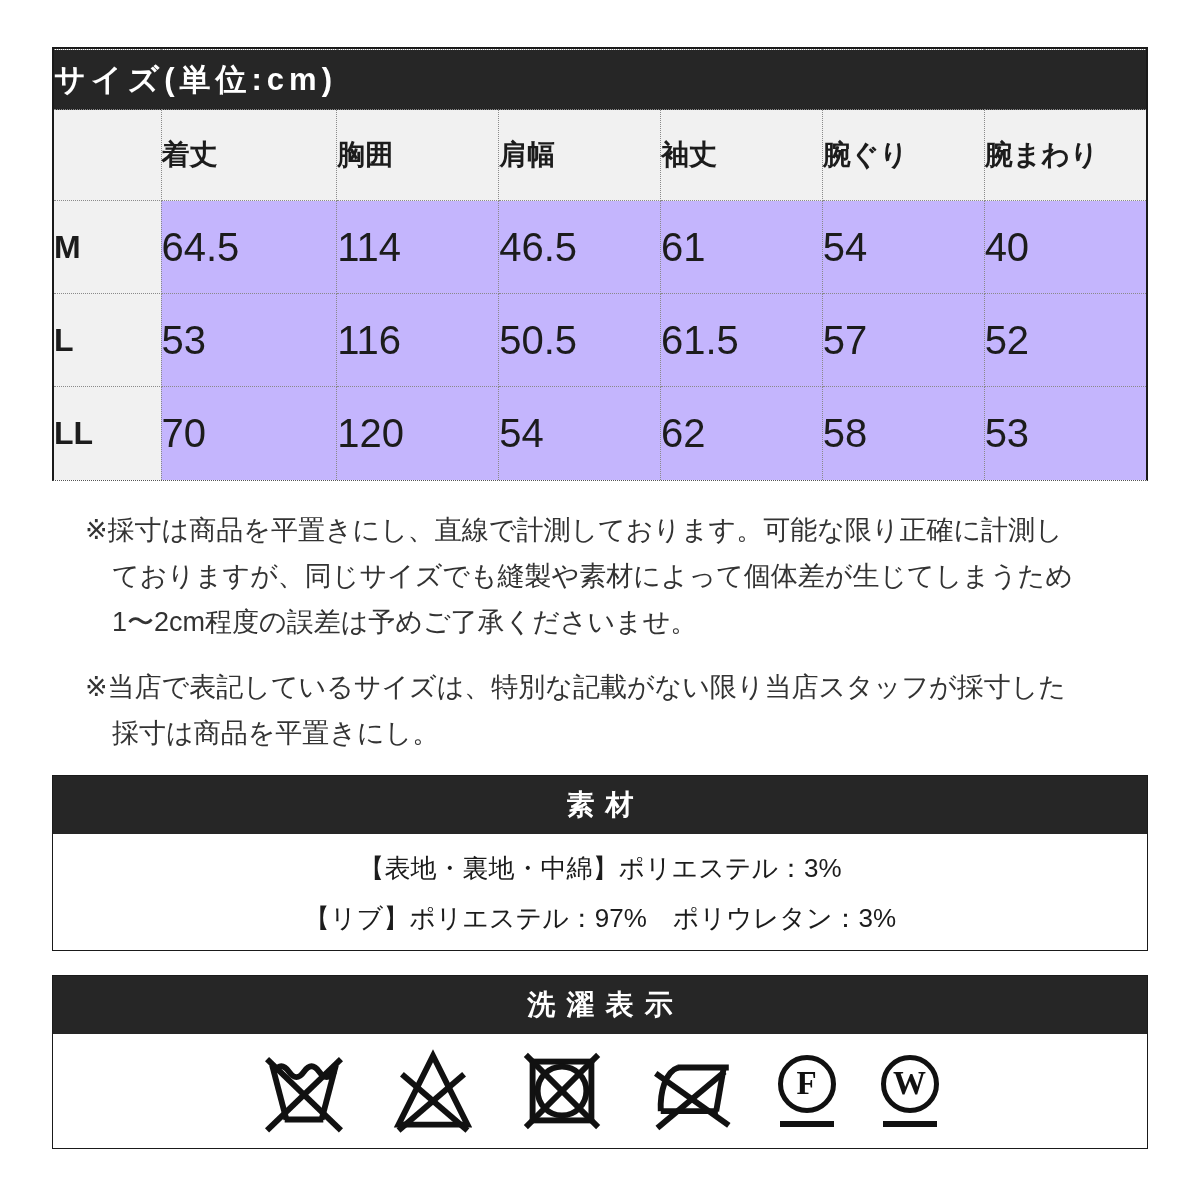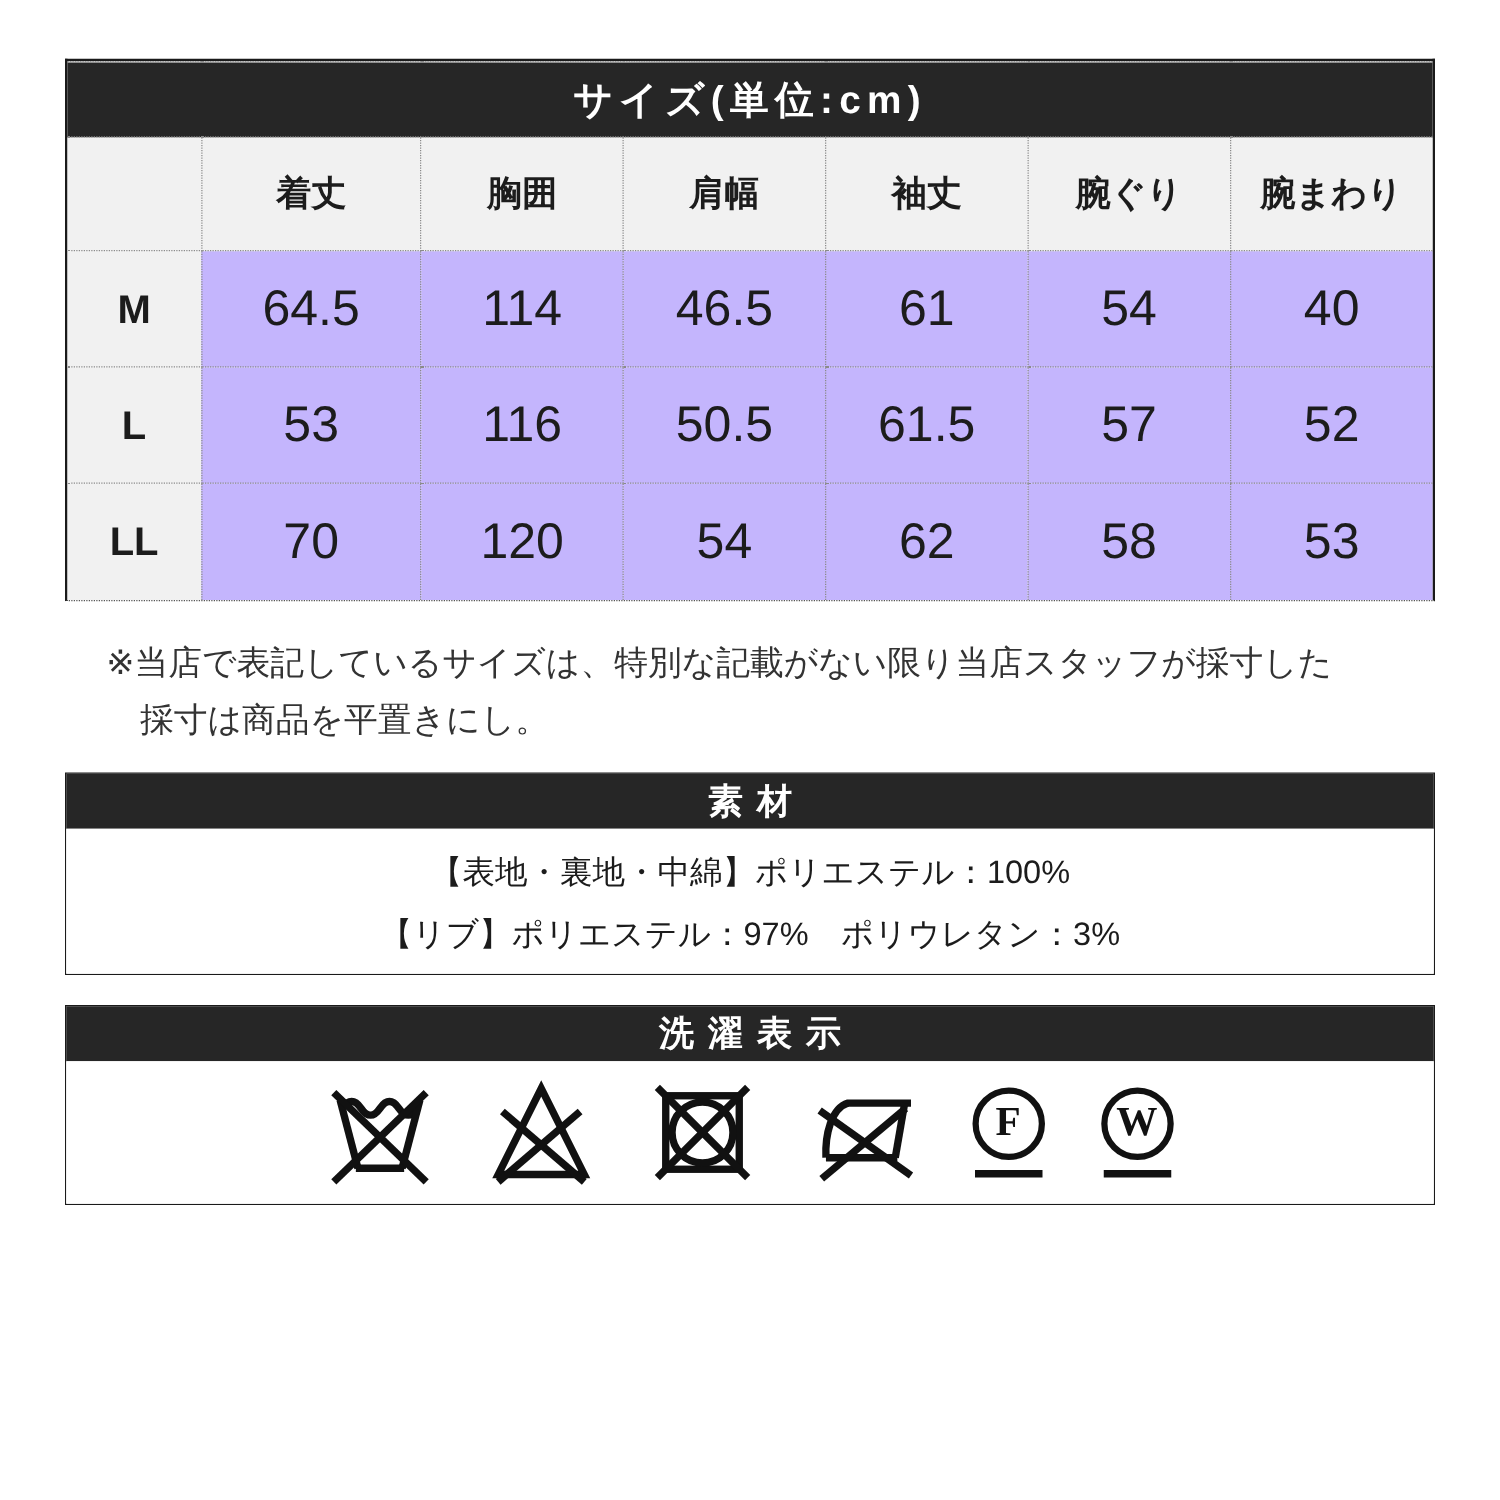--- a/index.html
+++ b/index.html
@@ -29,21 +29,21 @@
     height: 60px;
     font-size: 31px;
     font-weight: bold;
     letter-spacing: 5px;
     text-align: center;
     vertical-align: middle;
     border: none;
   }
   table.size th, table.size td {
     border: 1px dotted #8a8a8a;
-    text-align: center;
+    text-align: left;
     vertical-align: middle;
     white-space: nowrap;
   }
   table.size tr > *:first-child { border-left: none; }
   table.size tr > *:last-child  { border-right: none; }
   table.size .col-head > *      { border-top: none; }
   table.size tbody tr:last-child > * { border-bottom: none; }
   .col-head th {
     height: 91px;
     background: #f1f1f1;
@@ -68,21 +68,21 @@
   .notes { padding: 26px 0 0 33px; color: #333333; }
   .note { font-size: 27px; line-height: 46px; }
   .note + .note { margin-top: 19px; }
   .note .cont { padding-left: 27px; }
 
   
   .section { border: 1px solid #1a1a1a; }
   .section.material { margin-top: 19px; }
   .section.laundry  { margin-top: 24px; font-family: Liberation Serif, serif; }
   .section-bar {
-    height: 44px;
+    height: 58px;
     background: #262626;
     color: #ffffff;
     font-size: 28px;
     font-weight: bold;
     letter-spacing: 0.4em;
     text-indent: 0.4em;
     display: flex;
     align-items: center;
     justify-content: center;
   }
@@ -172,29 +172,34 @@
           <td>62</td>
           <td>58</td>
           <td>53</td>
         </tr>
       </tbody>
     </table>
   </div>
 
   <div class="notes">
     <div class="note">
+      <div>※採寸は商品を平置きにし、直線で計測しております。可能な限り正確に計測し</div>
+      <div class="cont">ておりますが、同じサイズでも縫製や素材によって個体差が生じてしまうため</div>
+      <div class="cont">1〜2cm程度の誤差は予めご了承くださいませ。</div>
+    </div>
+    <div class="note">
       <div>※当店で表記しているサイズは、特別な記載がない限り当店スタッフが採寸した</div>
       <div class="cont">採寸は商品を平置きにし。</div>
     </div>
   </div>
 
   <div class="section material">
     <div class="section-bar">素材</div>
     <div class="material-body">
-      <div>【表地・裏地・中綿】ポリエステル：100%</div>
+      <div>【表地・裏地・中綿】ポリエステル：3%</div>
       <div>【リブ】ポリエステル：97%　ポリウレタン：3%</div>
     </div>
   </div>
 
   <div class="section laundry">
     <div class="section-bar">洗濯表示</div>
     <div class="laundry-body">
 
       <span class="sym">
         <svg width="84" height="88" viewBox="0 0 100 100" fill="none" stroke="#111111" stroke-width="7">

